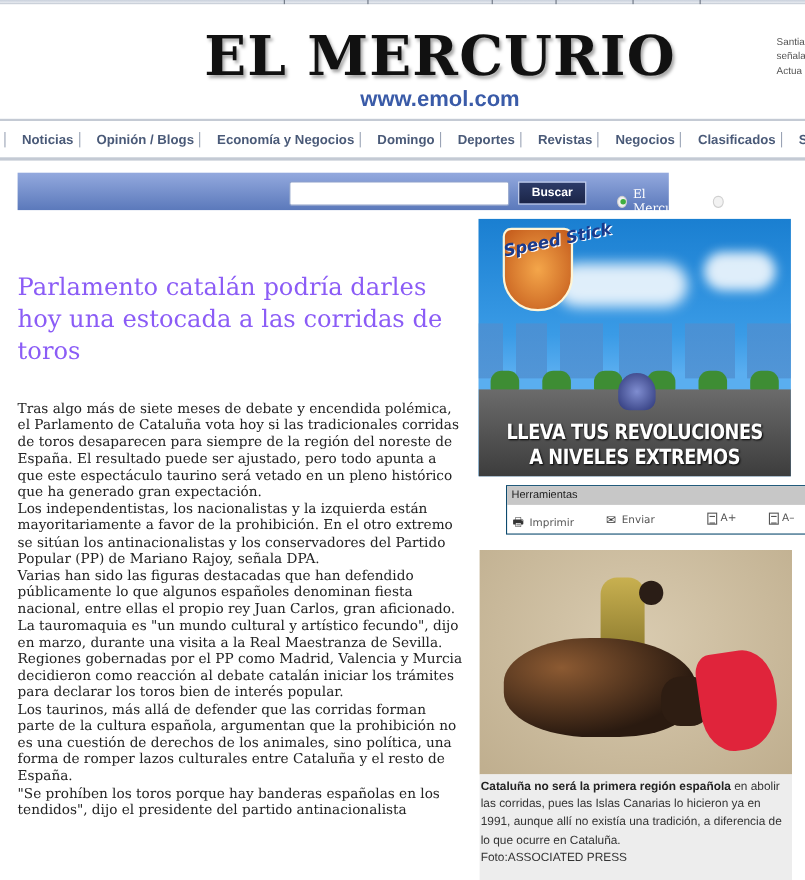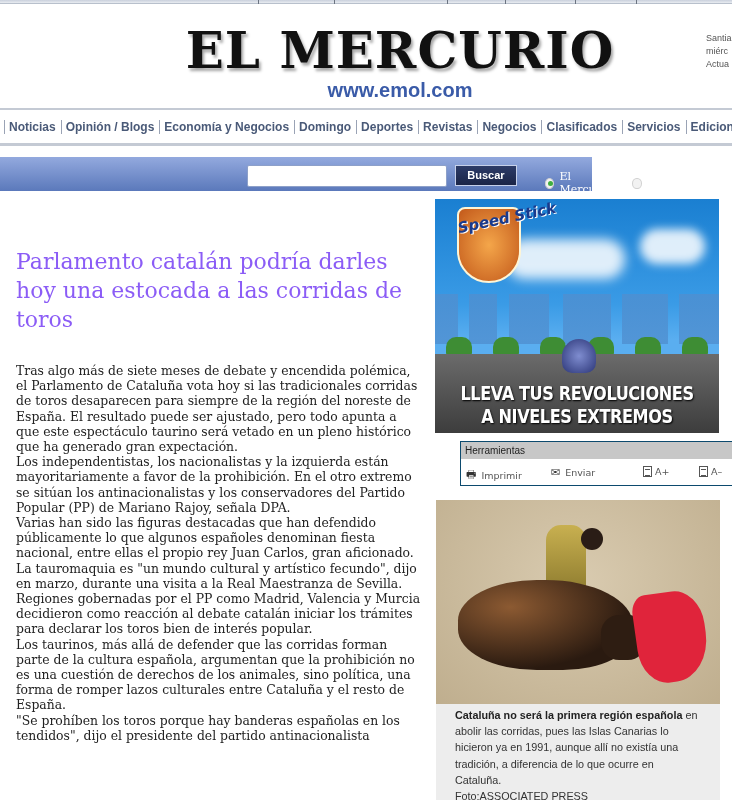--- a/index.html
+++ b/index.html
@@ -12,23 +12,23 @@
   .masthead { position: absolute; left: 0; top: 4px; width: 732px; height: 104px; background: #ffffff; }
   .logo { position: absolute; left: 160px; top: 20px; width: 480px; text-align: center;
           font-family: "DejaVu Serif", serif; font-weight: bold; font-size: 50px; letter-spacing: 1px; color: #111;
           text-shadow: 2px 3px 3px rgba(0,0,0,0.35); line-height: 54px; }
   .logo-url { position: absolute; left: 300px; top: 75px; width: 200px; text-align: center; font-weight: bold; font-size: 20px; color: #3a5ba8; }
   .dateline { position: absolute; left: 706px; top: 28px; font-size: 9px; color: #555; line-height: 13px; white-space: nowrap; }
 
   .nav { position: absolute; left: 0; top: 108px; width: 732px; height: 38px; background: #fff;
          border-top: 2px solid #c4cad4; border-bottom: 3px solid #c4cad4; }
   .nav-items { position: absolute; left: 4px; top: 10px; display: flex; white-space: nowrap; }
-  .nav-item { font-size: 12px; font-weight: bold; color: #4a5a78; padding: 0 5px 0 4px; border-left: 1px solid #9aa3b5; line-height: 14px; cursor: pointer; }
+  .nav-item { font-size: 12px; font-weight: bold; color: #4a5a78; padding: 0 5px 0 15px; border-left: 1px solid #9aa3b5; line-height: 14px; cursor: pointer; }
 
-  .searchbar { position: absolute; left: 0; top: 157px; width: 592px; height: 34px;
+  .searchbar { position: absolute; left: 16px; top: 157px; width: 592px; height: 34px;
                background: linear-gradient(#93a9de, #5b79bb); }
   .search-input { position: absolute; left: 247px; top: 8px; width: 200px; height: 22px; border: 1px solid #8da0c9; background: #fff; border-radius: 2px; }
   .search-btn { position: absolute; left: 455px; top: 8px; width: 62px; height: 21px; background: linear-gradient(#2c3b68,#1b2547);
                 border: 1px solid #c6d0ea; color: #fff; font-weight: bold; font-size: 11px; text-align: center; line-height: 19px; cursor: pointer; }
   .radio-group { position: absolute; left: 545px; top: 13px; display: flex; align-items: center; font-family: "DejaVu Serif", serif; font-size: 11px; color: #fff; }
   .radio { width: 11px; height: 11px; border-radius: 50%; background: #f2f2f2; border: 1px solid #d0d0d0; margin-right: 5px; position: relative; cursor: pointer; }
   .radio.checked::after { content: ""; position: absolute; left: 2px; top: 2px; width: 5px; height: 5px; border-radius: 50%; background: #3fae3f; }
   .radio-label { margin-right: 18px; }
 
   .headline { position: absolute; left: 16px; top: 247px; width: 410px; font-family: "DejaVu Serif", serif; font-size: 22px; line-height: 29px; color: #8b5cf6; font-weight: normal; }
@@ -58,41 +58,41 @@
   .doc-ic::after { content: ""; position: absolute; left: 1px; top: 2px; width: 5px; height: 5px; border-top: 1px solid #555; border-bottom: 1px solid #555; }
 
   .photo { position: absolute; left: 436px; top: 500px; width: 284px; height: 204px; overflow: hidden;
            background: radial-gradient(ellipse at 50% 40%, #d9cbb0, #bfae8e); }
   .photo .bull { position: absolute; left: 22px; top: 80px; width: 175px; height: 90px; border-radius: 45% 50% 40% 45%; background: radial-gradient(ellipse at 30% 30%, #8c5a32, #2a1a10 70%); }
   .photo .bull-head { position: absolute; left: 165px; top: 115px; width: 45px; height: 45px; border-radius: 40%; background: #2e1d12; }
   .photo .matador { position: absolute; left: 110px; top: 25px; width: 40px; height: 70px; background: linear-gradient(#c8b050, #8c7a2e); border-radius: 15px 15px 5px 5px; }
   .photo .head { position: absolute; left: 145px; top: 28px; width: 22px; height: 22px; border-radius: 50%; background: #2a1d16; }
   .photo .cape { position: absolute; left: 200px; top: 92px; width: 70px; height: 90px; background: #e0243b; border-radius: 20% 40% 50% 40%; transform: rotate(-8deg); }
 
-  .caption { position: absolute; left: 436px; top: 704px; width: 284px; height: 96px; background: #ededed; padding: 3px 19px; font-size: 10.8px; line-height: 16.2px; color: #333; }
+  .caption { position: absolute; left: 436px; top: 704px; width: 284px; height: 96px; background: #ededed; padding: 3px 1px; font-size: 10.8px; line-height: 16.2px; color: #333; }
   .caption b { color: #222; }
 </style>
 </head>
 <body>
 
 <div class="top-strip">
   <span style="left:258px"></span>
     <span style="left:334px"></span>
     <span style="left:447px"></span>
     <span style="left:505px"></span>
     <span style="left:575px"></span>
     <span style="left:636px"></span>
 </div>
 
 <header class="masthead">
   <div class="logo">EL MERCURIO</div>
   <div class="logo-url">www.emol.com</div>
   <div class="dateline">
     <div>Santia</div>
-    <div>miérc</div>
+    <div>señala</div>
     <div>Actua</div>
   </div>
 </header>
 
 <nav class="nav">
   <div class="nav-items">
     <span class="nav-item">Noticias</span>
     <span class="nav-item">Opinión / Blogs</span>
     <span class="nav-item">Economía y Negocios</span>
     <span class="nav-item">Domingo</span>

